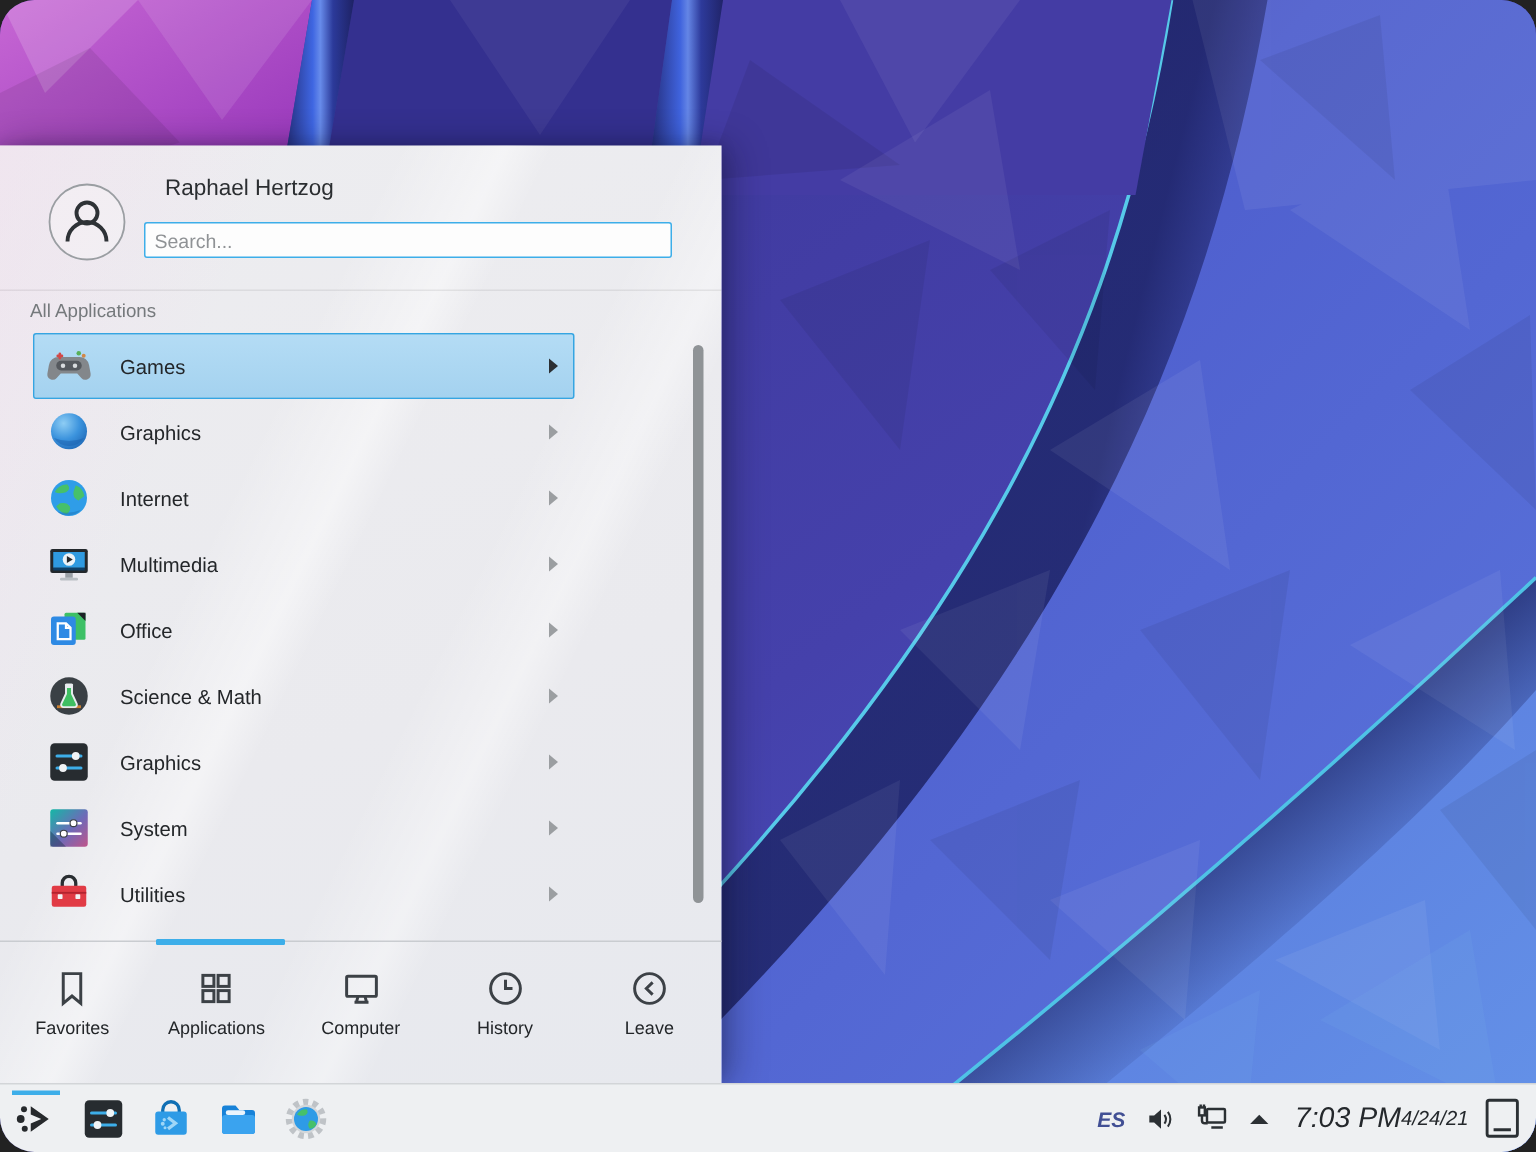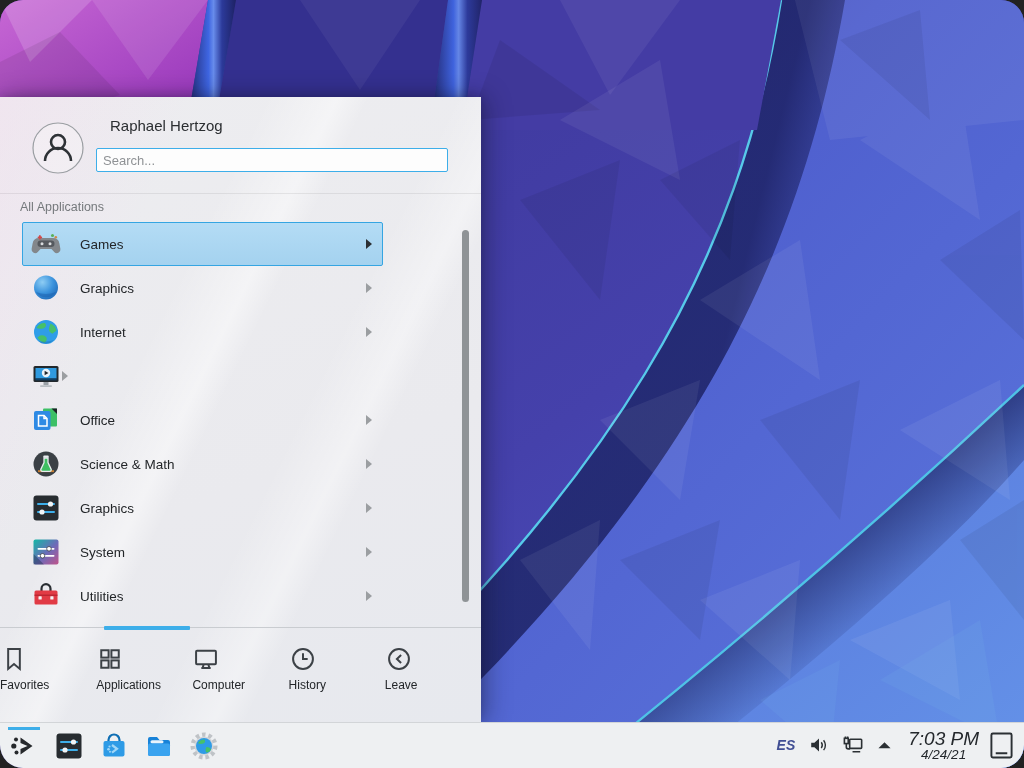--- a/index.html
+++ b/index.html
@@ -34,38 +34,38 @@
   .ric svg{display:block;}
   .rlabel{margin-left:18px;font-size:13.5px;color:#232629;flex:1;}
   .rarrow{width:0;height:0;margin-right:10px;border-top:5px solid transparent;
     border-bottom:5px solid transparent;border-left:6px solid #9b9ea1;}
   .row.selected .rarrow{border-left-color:#2b2f33;}
   .vscroll{position:absolute;right:12px;top:133px;width:7px;height:372px;
     background:#8f9396;border-radius:4px;}
 
   .tab-bar{position:absolute;left:0;top:530px;width:481px;height:95px;
     border-top:1px solid #c9ccd0;display:flex;}
-  .tab{flex:1;display:flex;flex-direction:column;padding-top:17px;}
+  .tab{flex:1;display:flex;flex-direction:column;align-items:center;padding-top:17px;}
   .tab-ic{width:28px;height:28px;}
   .tab-label{margin-top:5px;font-size:12px;color:#232629;}
   .tab-active-line{position:absolute;left:104px;top:-2px;width:86px;height:4px;
     background:#3daee9;border-radius:1px;}
 
   
   .taskbar{position:absolute;left:0;bottom:0;width:1024px;height:46px;
     background:#eef0f2;border-top:1px solid #d2d5d8;display:flex;align-items:center;
     box-sizing:border-box;padding-left:8px;}
   .task-btn{position:relative;width:32px;height:45px;margin-right:13px;
     display:flex;align-items:center;justify-content:center;}
   .task-btn svg{display:block;}
   .task-line{position:absolute;top:4px;left:0;width:32px;height:3px;background:#3daee9;}
   .tray{margin-left:auto;display:flex;align-items:center;padding-right:10px;font-style:italic;}
   .kbd-layout{font-size:14px;font-weight:bold;color:#414f94;margin-right:13px;}
   .tray-ic{margin-right:12px;display:flex;align-items:center;}
-  .clock{display:flex;flex-direction:column;align-items:center;line-height:1.02;
+  .clock{display:flex;flex-direction:row;align-items:center;line-height:1.02;
     margin:0 10px 0 4px;color:#24282c;}
   .clock-time{font-size:19px;}
   .clock-date{font-size:13.5px;}
   .show-desktop{display:flex;align-items:center;}
 </style>
 </head>
 <body>
 
 <div class="screen">
 
@@ -227,20 +227,21 @@
           <svg viewBox="0 0 32 32" width="32" height="32">
             <rect x="3.5" y="6" width="25" height="16" rx="1.5" fill="#23282c"></rect>
             <rect x="5.5" y="8" width="21" height="10.5" fill="#2f9ae0"></rect>
             <rect x="5.5" y="18.5" width="21" height="1.8" fill="#0f3f66"></rect>
             <circle cx="16" cy="13" r="4.2" fill="#ecf3f8"></circle>
             <path d="M14.6 10.7 L18.5 13 L14.6 15.3 z" fill="#23282c"></path>
             <rect x="13.5" y="22" width="5" height="3.2" fill="#9aa0a6"></rect>
             <rect x="10" y="25.2" width="12" height="1.8" rx="0.9" fill="#b9bec3"></rect>
           </svg>
         </span>
+        <span class="rlabel">Multimedia</span>
         <span class="rarrow"></span>
       </div>
 
       <div class="row">
         <span class="ric">
           <svg viewBox="0 0 32 32" width="32" height="32">
             <rect x="13" y="4.5" width="14" height="18" rx="1" fill="#3dc066"></rect>
             <path d="M27 4.5 v5.5 l-5.5-5.5 z" fill="#1d2226"></path>
             <rect x="4" y="7" width="16.5" height="19" rx="2" fill="#2e8ae4"></rect>
             <path d="M8.5 11.5 h5.5 l3 3 v7.5 h-8.5 z" fill="none" stroke="#ffffff" stroke-width="1.5"></path>

